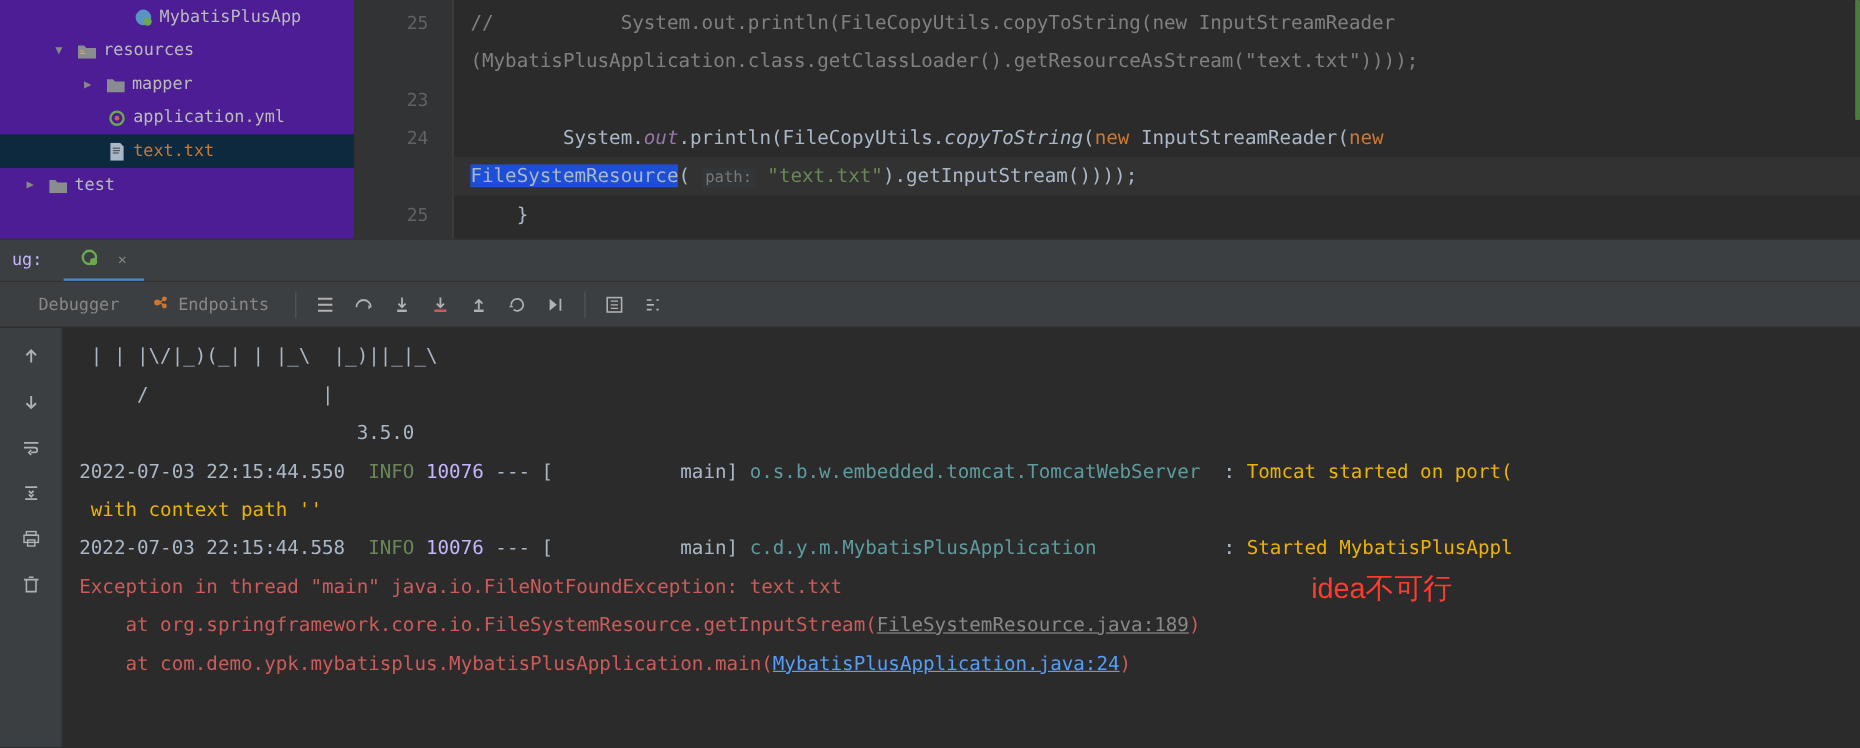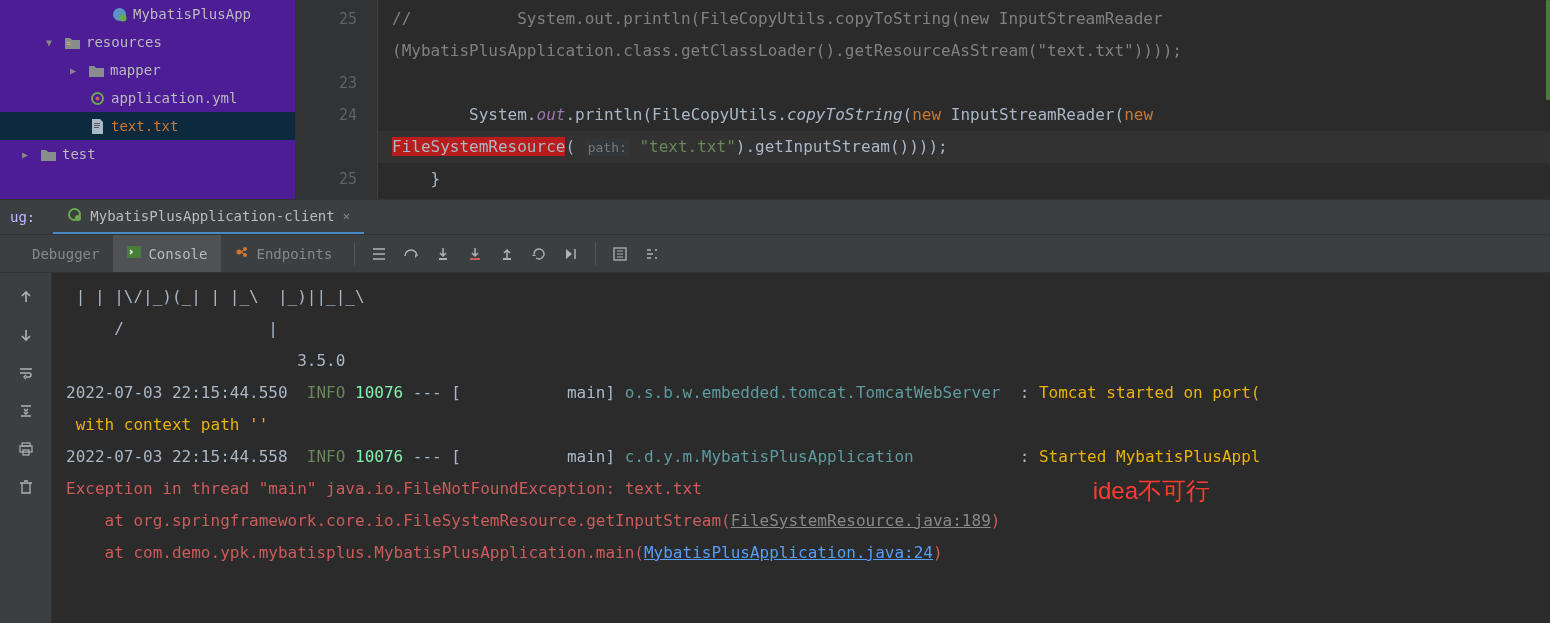--- a/index.html
+++ b/index.html
@@ -53,21 +53,21 @@
   font-size: 15px;
 }
 .code-content { flex: 1; padding-top: 3px; font-size: 16px; position: relative; }
 .code-line { height: 32px; line-height: 32px; white-space: pre; padding-left: 14px; }
 .comment { color: #808080; }
 .kw { color: #cc7832; }
 .str { color: #6a8759; }
 .static-field { color: #9876aa; font-style: italic; }
 .method-italic { font-style: italic; }
 .param-hint { color: #787878; background: #333638; font-size: 13px; padding: 1px 3px; }
-.highlight-bg { background: #b91c1c; text-align: right; }
+.highlight-bg { background: #1d4ed8; text-align: right; }
 .green-bar { position: absolute; right: 0; top: 0; width: 4px; height: 100px; background: #4a7d3a; border-radius: 1px; }
 
 .debug-header {
   height: 36px;
   display: flex;
   align-items: center;
   background: #3c3f41;
   border-top: 1px solid #323232;
   border-bottom: 1px solid #323232;
   padding-left: 10px;
@@ -137,21 +137,21 @@
   padding: 8px 14px;
   font-size: 16px;
   line-height: 32px;
   overflow: hidden;
   position: relative;
 }
 .console-output .row { white-space: pre; }
 .ascii { color: #a9b7c6; }
 .ts { color: #a9b7c6; }
 .info { color: #6a8759; }
-.pid { color: #86efac; }
+.pid { color: #c4b5fd; }
 .logger { color: #5e9b9e; }
 .msg { color: #eab308; }
 .err { color: #cc5b5b; }
 .link-underline { color: #888; text-decoration: underline; }
 .link-blue { color: #589df6; text-decoration: underline; }
 .annotation-badge {
   position: absolute;
   right: 340px;
   top: 202px;
   color: #ff3b30;
@@ -248,37 +248,27 @@
 
   <div class="debug-header">
     <span class="debug-label">ug:</span>
     <div class="debug-tab">
       <span style="margin-right:8px">
         <svg width="15" height="15" viewBox="0 0 15 15">
             <circle cx="7.5" cy="7.5" r="5.5" fill="none" stroke="#6ba84f" stroke-width="2"></circle>
             <circle cx="11" cy="11" r="3" fill="#6ba84f"></circle>
           </svg>
       </span>
-      <span>MybatisPlusApplication-client</span>
       <span class="close">✕</span>
     </div>
   </div>
 
   <div class="tool-tabs-row">
     <div class="tool-tab">
       <span>Debugger</span>
-    </div>
-    <div class="tool-tab active">
-      <span class="ticon">
-        <svg width="14" height="14" viewBox="0 0 14 14">
-            <rect x="0" y="1" width="14" height="12" rx="1" fill="#4a7d3a"></rect>
-            <path d="M3 5l2 2-2 2" stroke="#fff" stroke-width="1.4" fill="none"></path>
-          </svg>
-      </span>
-      <span>Console</span>
     </div>
     <div class="tool-tab">
       <span class="ticon">
         <svg width="14" height="14" viewBox="0 0 14 14">
             <circle cx="4" cy="7" r="2.5" fill="#cc7832"></circle>
             <circle cx="10" cy="4" r="2" fill="#cc7832"></circle>
             <circle cx="10" cy="10" r="2" fill="#cc7832"></circle>
             <path d="M6 7l3-2M6 7l3 2" stroke="#cc7832" stroke-width="1.2"></path>
           </svg>
       </span>

